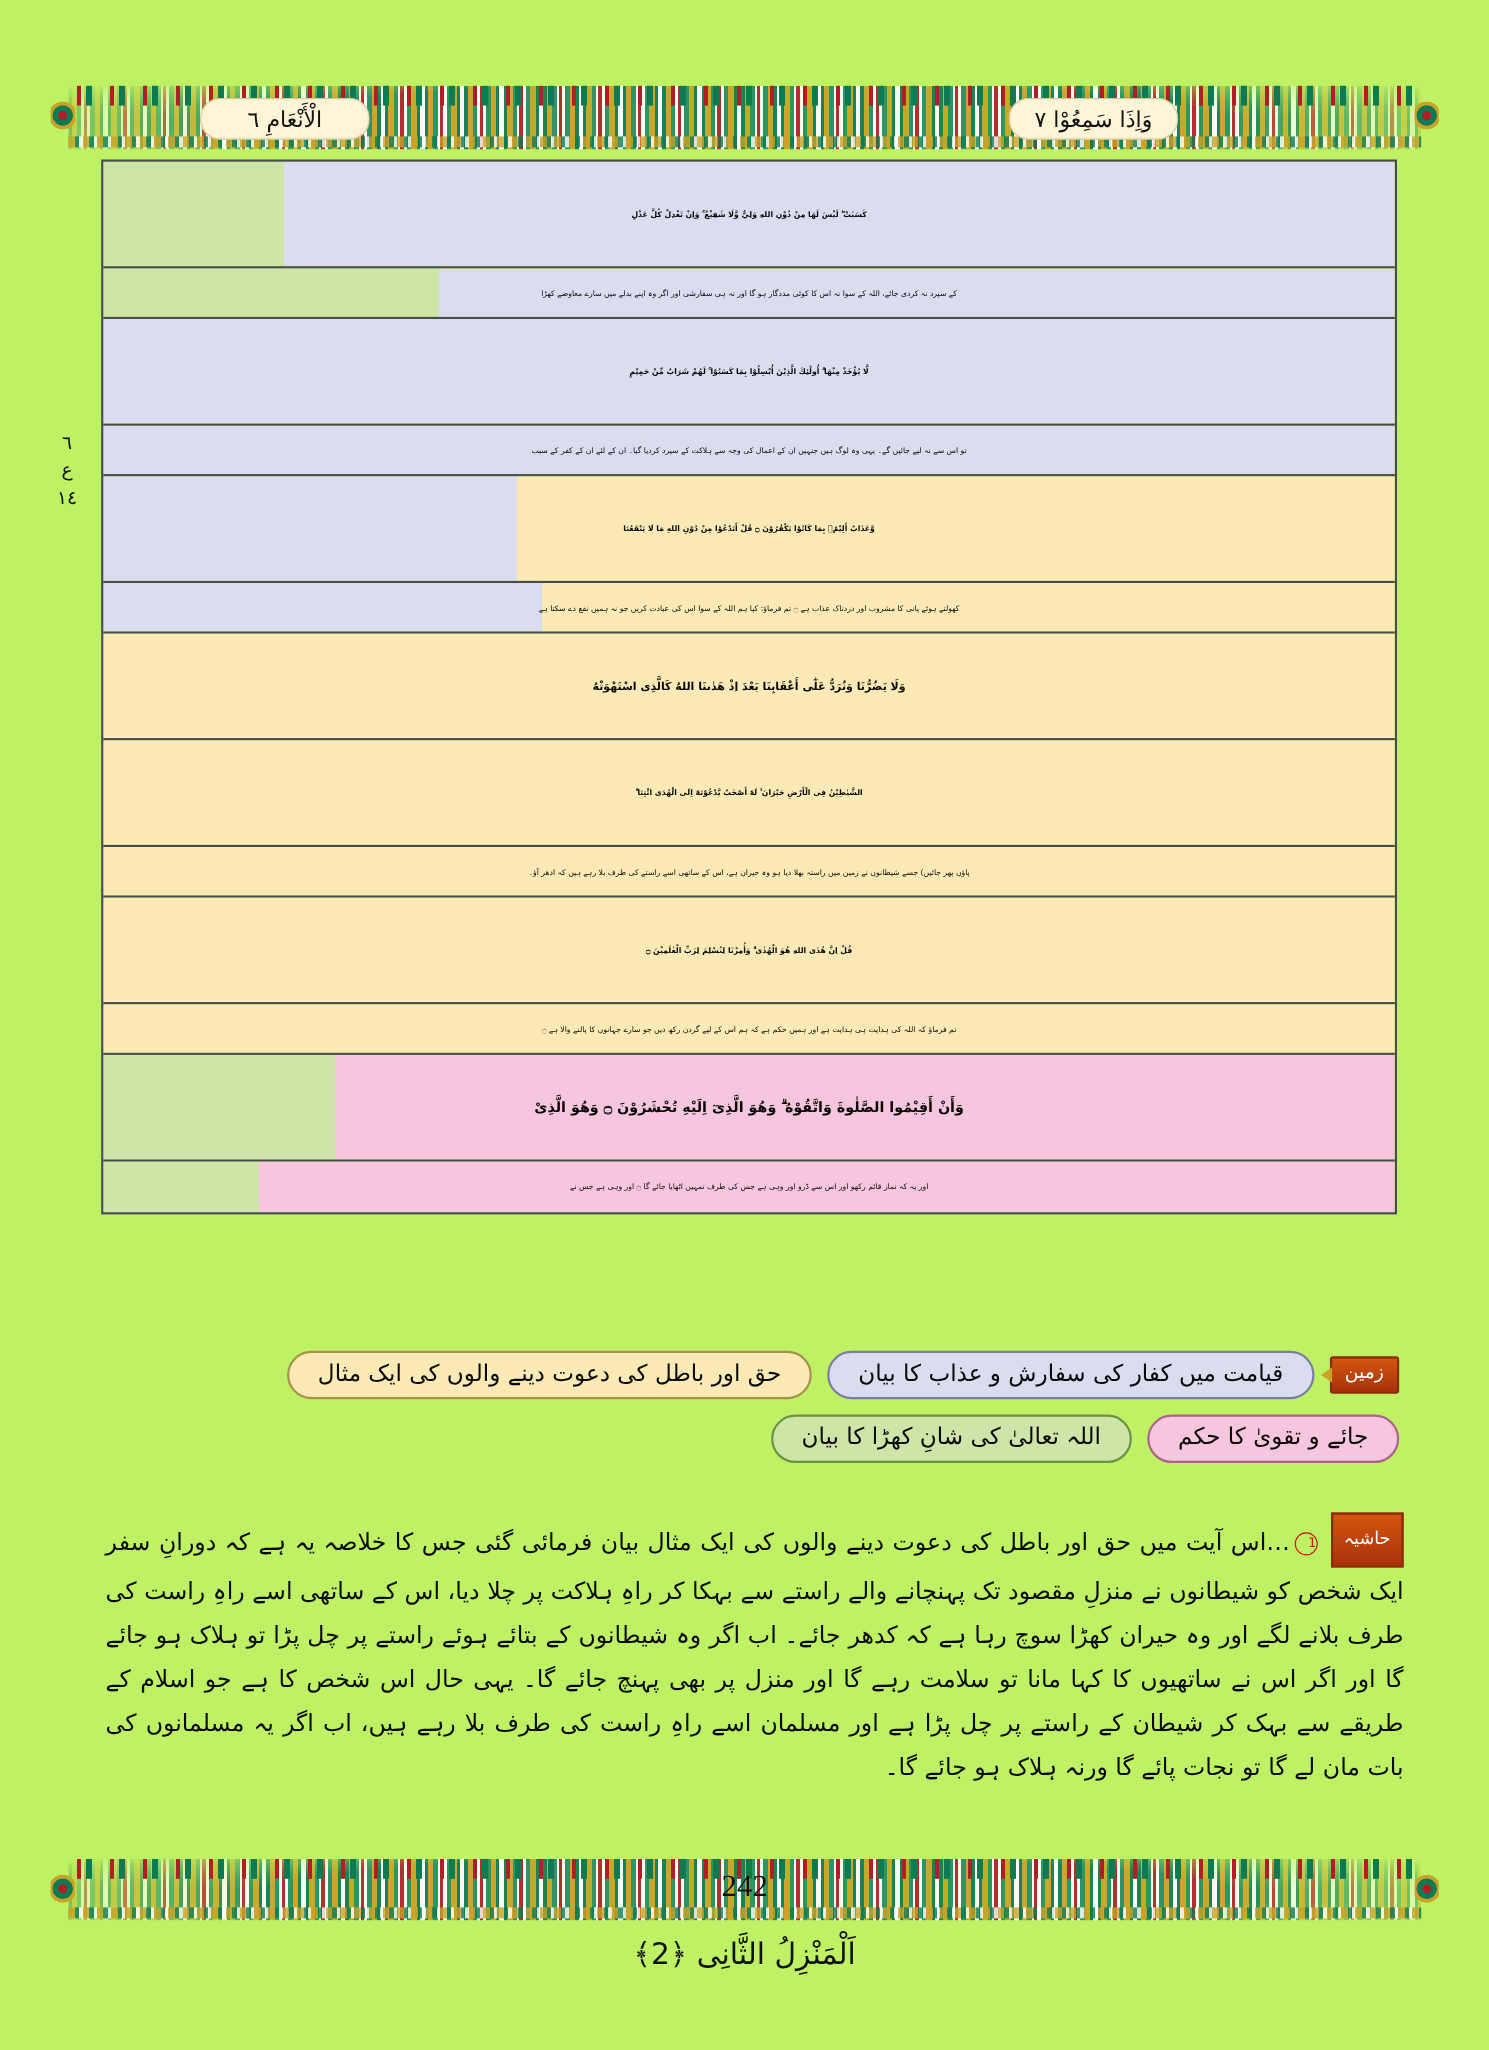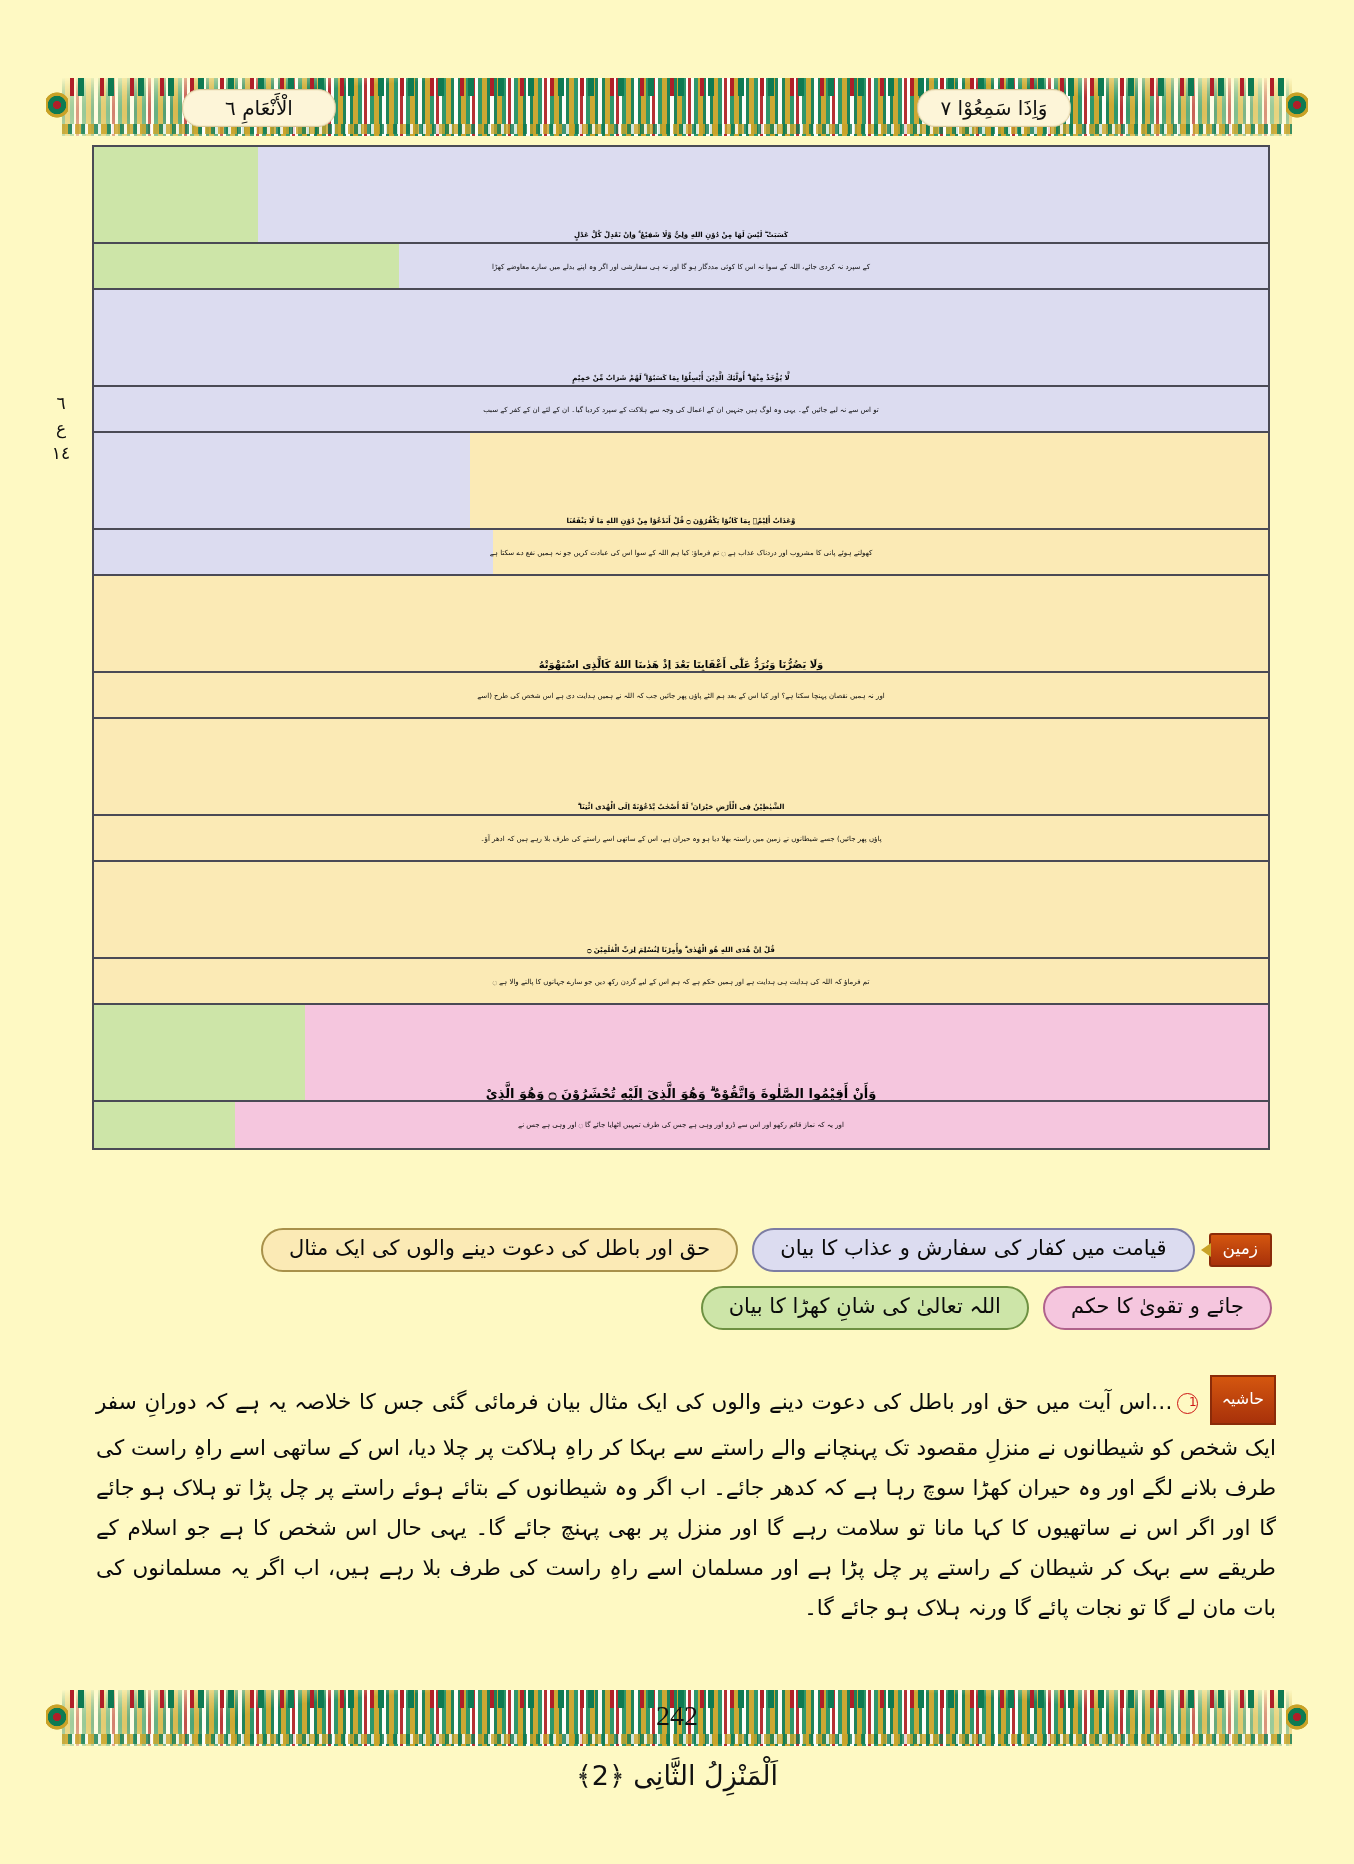--- a/index.html
+++ b/index.html
@@ -12,21 +12,21 @@
     width: 1354px;
     height: 1864px;
     position: relative;
     font-family: "DejaVu Sans", "Liberation Sans", sans-serif;
     overflow: hidden;
   }
 
   .page {
     position: absolute;
     inset: 0;
-    background: #fef9c3;
+    background: #bef264;
   }
 
   
   .orn-band {
     position: absolute;
     left: 62px;
     width: 1230px;
     height: 58px;
     display: flex;
     align-items: center;
@@ -159,21 +159,20 @@
     color: #060606;
     white-space: nowrap;
     padding: 0 6px;
     box-sizing: border-box;
   }
   .row.ar { height: 97px; }
   .row.ar .arabic {
     font-size: 46px;
     line-height: 97px;
     letter-spacing: -1px;
-    margin-top: 40px;
   }
 
   .urdu {
     position: relative;
     z-index: 2;
     direction: rtl;
     text-align: center;
     font-family: "DejaVu Sans", "Liberation Sans", sans-serif;
     color: #0a0a0a;
     white-space: nowrap;
@@ -367,26 +366,20 @@
           <div class="bg-seg" style="width: 66%; background: rgb(251, 234, 181);"></div>
         </div>
         <div class="urdu" style="font-size: 7px; text-align: center;">کھولتے ہوئے پانی کا مشروب اور دردناک عذاب ہے ۝ تم فرماؤ: کیا ہم اللہ کے سوا اس کی عبادت کریں جو نہ ہمیں نفع دے سکتا ہے</div>
       </div>
       <div class="row ar">
         <div class="bg-split">
           <div class="bg-seg" style="width: 100%; background: rgb(251, 234, 181);"></div>
         </div>
         <div class="arabic" style="font-size: 10px;">وَلَا يَضُرُّنَا وَنُرَدُّ عَلٰٓى أَعْقَابِنَا بَعْدَ اِذْ هَدٰىنَا اللهُ كَالَّذِى اسْتَهْوَتْهُ</div>
       </div>
-      <div class="row ur">
-        <div class="bg-split">
-          <div class="bg-seg" style="width: 100%; background: rgb(251, 234, 181);"></div>
-        </div>
-        <div class="urdu" style="font-size: 7px;">اور نہ ہمیں نقصان پہنچا سکتا ہے؟ اور کیا اس کے بعد ہم الٹے پاؤں پھر جائیں جب کہ اللہ نے ہمیں ہدایت دی ہے اس شخص کی طرح (اسے</div>
-      </div>
       <div class="row ar">
         <div class="bg-split">
           <div class="bg-seg" style="width: 100%; background: rgb(251, 234, 181);"></div>
         </div>
         <div class="arabic" style="font-size: 7px;">الشَّيٰطِيْنُ فِى الْأَرْضِ حَيْرَانَ ۙ لَهٗٓ أَصْحٰبٌ يَّدْعُوْنَهٗٓ اِلَى الْهُدَى ائْتِنَا ۗ</div>
       </div>
       <div class="row ur">
         <div class="bg-split">
           <div class="bg-seg" style="width: 100%; background: rgb(251, 234, 181);"></div>
         </div>

